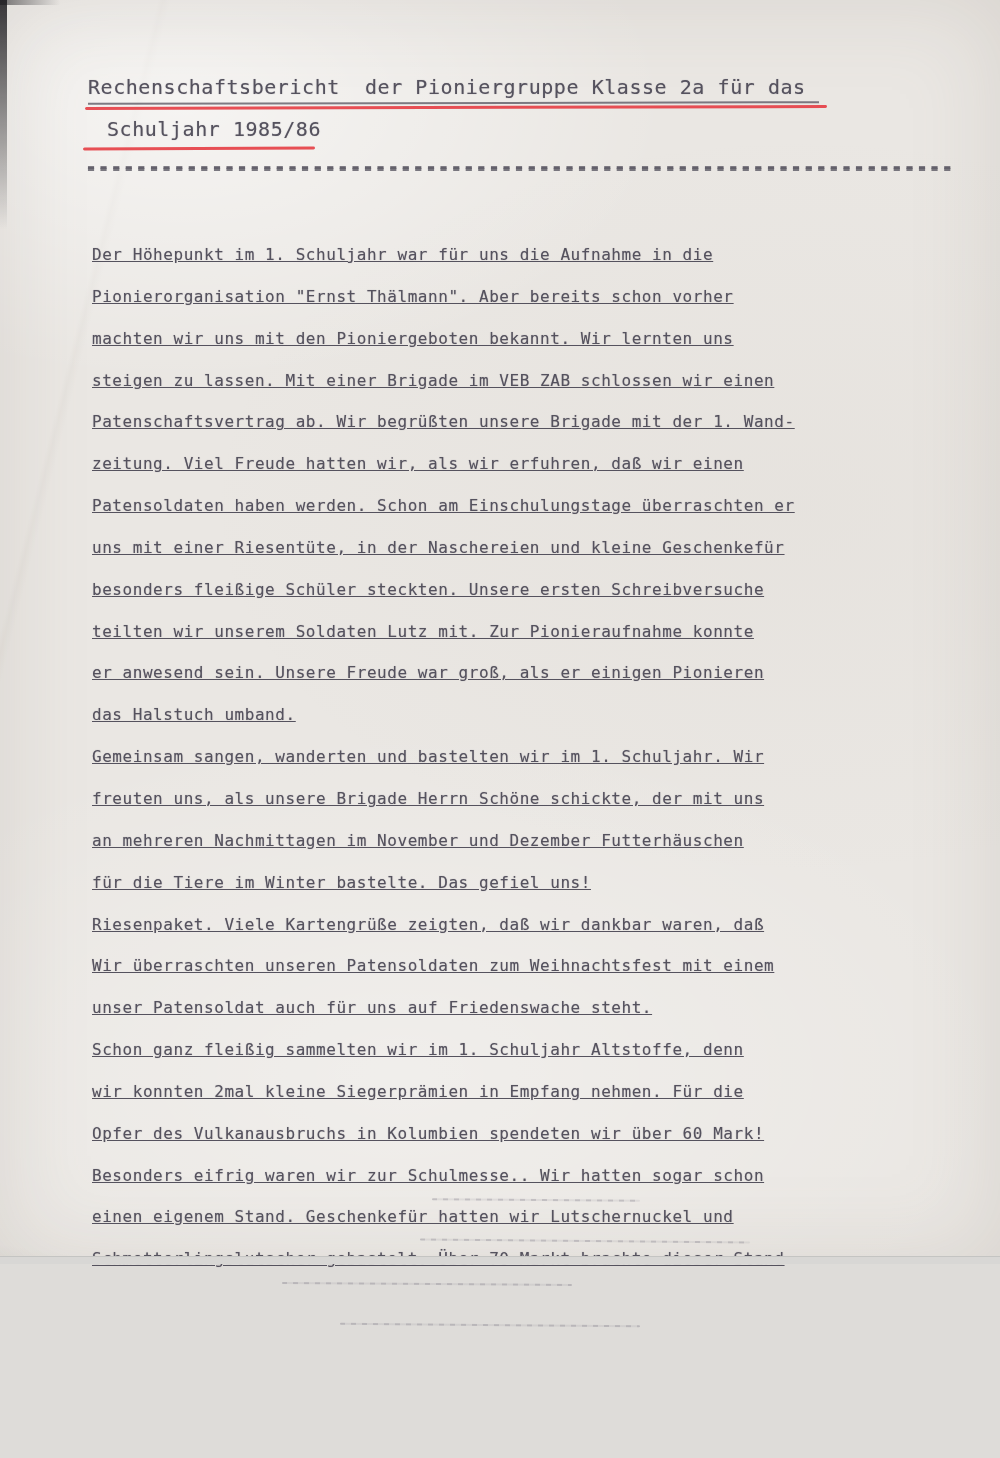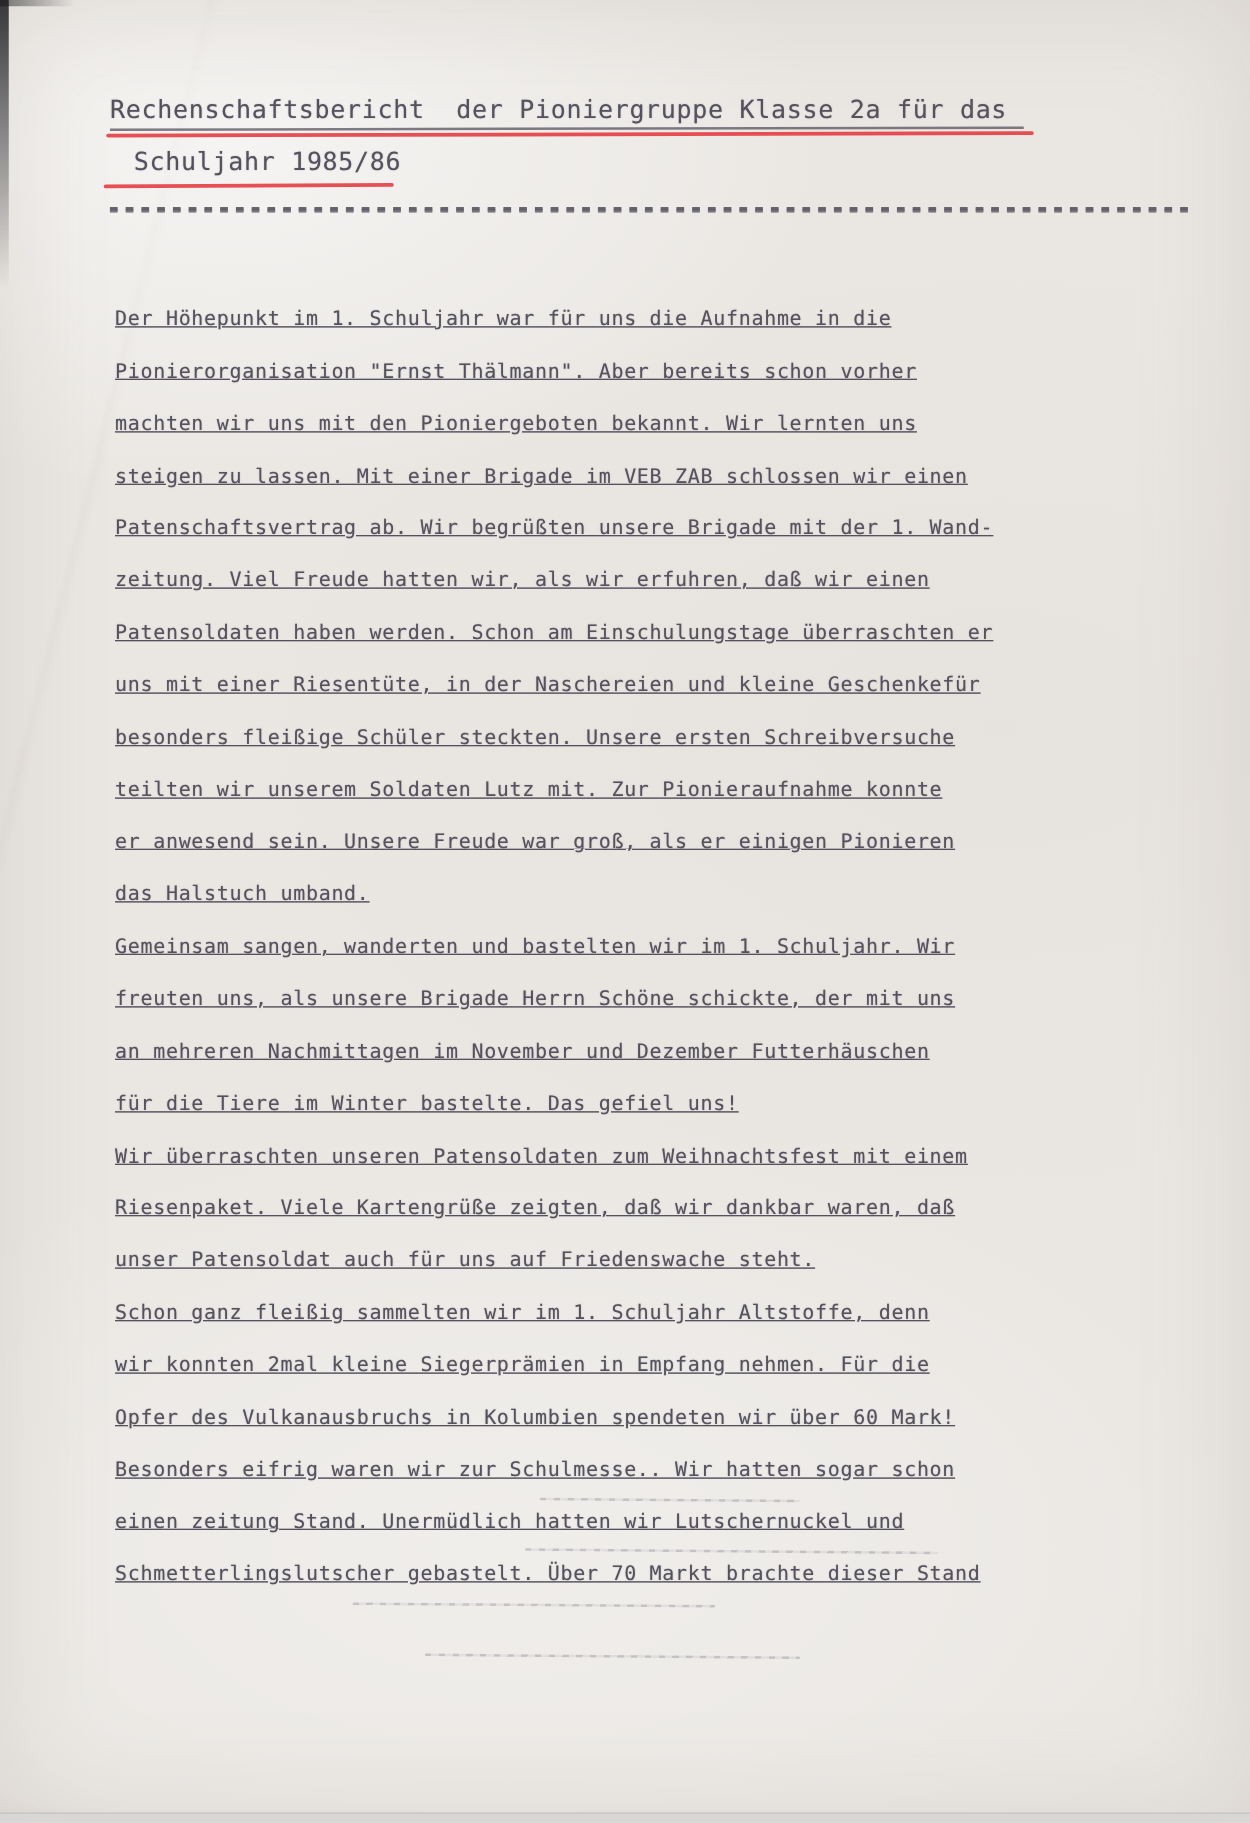--- a/index.html
+++ b/index.html
@@ -4,21 +4,21 @@
 <style>
   html,body{margin:0;padding:0;}
   body{
     width:1000px;height:1458px;
     background:#dedcd9;
     font-family:"DejaVu Sans Mono","Liberation Mono",monospace;
     overflow:hidden;
   }
   .page{
     position:relative;
-    width:1000px;height:1458px;
+    width:1000px;height:1264px;
     background:
       radial-gradient(ellipse 700px 400px at 18% 8%, rgba(255,255,255,.55), rgba(255,255,255,0) 70%),
       radial-gradient(ellipse 800px 500px at 80% 40%, rgba(170,158,145,.06), rgba(170,158,145,0) 75%),
       radial-gradient(ellipse 900px 500px at 40% 85%, rgba(255,255,255,.30), rgba(255,255,255,0) 70%),
       linear-gradient(104deg, rgba(255,255,255,0) 12%, rgba(150,140,128,.05) 12.4%, rgba(255,255,255,0) 13%),
       linear-gradient(8deg, rgba(150,140,128,.05) 0.6%, rgba(255,255,255,0) 1.4%),
       var(--paper);
     box-shadow: inset 0 0 90px rgba(140,130,118,.18);
   }
   .ink{
@@ -115,28 +115,28 @@
       <div class="tline">Patensoldaten haben werden. Schon am Einschulungstage überraschten er</div>
       <div class="tline">uns mit einer Riesentüte, in der Naschereien und kleine Geschenkefür</div>
       <div class="tline">besonders fleißige Schüler steckten. Unsere ersten Schreibversuche</div>
       <div class="tline">teilten wir unserem Soldaten Lutz mit. Zur Pionieraufnahme konnte</div>
       <div class="tline">er anwesend sein. Unsere Freude war groß, als er einigen Pionieren</div>
       <div class="tline">das Halstuch umband.</div>
       <div class="tline">Gemeinsam sangen, wanderten und bastelten wir im 1. Schuljahr. Wir</div>
       <div class="tline">freuten uns, als unsere Brigade Herrn Schöne schickte, der mit uns</div>
       <div class="tline">an mehreren Nachmittagen im November und Dezember Futterhäuschen</div>
       <div class="tline">für die Tiere im Winter bastelte. Das gefiel uns!</div>
+      <div class="tline">Riesenpaket. Viele Kartengrüße zeigten, daß wir dankbar waren, daß</div>
       <div class="tline">Wir überraschten unseren Patensoldaten zum Weihnachtsfest mit einem</div>
-      <div class="tline">Riesenpaket. Viele Kartengrüße zeigten, daß wir dankbar waren, daß</div>
       <div class="tline">unser Patensoldat auch für uns auf Friedenswache steht.</div>
       <div class="tline">Schon ganz fleißig sammelten wir im 1. Schuljahr Altstoffe, denn</div>
       <div class="tline">wir konnten 2mal kleine Siegerprämien in Empfang nehmen. Für die</div>
       <div class="tline">Opfer des Vulkanausbruchs in Kolumbien spendeten wir über 60 Mark!</div>
       <div class="tline">Besonders eifrig waren wir zur Schulmesse.. Wir hatten sogar schon</div>
-      <div class="tline">einen zeitung Stand. Unermüdlich hatten wir Lutschernuckel und</div>
+      <div class="tline">einen eigenem Stand. Geschenkefür hatten wir Lutschernuckel und</div>
       <div class="tline">Schmetterlingslutscher gebastelt. Über 70 Markt brachte dieser Stand</div>
     </div>
 
   <div id="pm1" class="pencil"></div>
   <div id="pm2" class="pencil"></div>
   <div id="pm3" class="pencil"></div>
   <div id="pm4" class="pencil"></div>
 
   <div id="edge-bottom"></div>
 </div>

